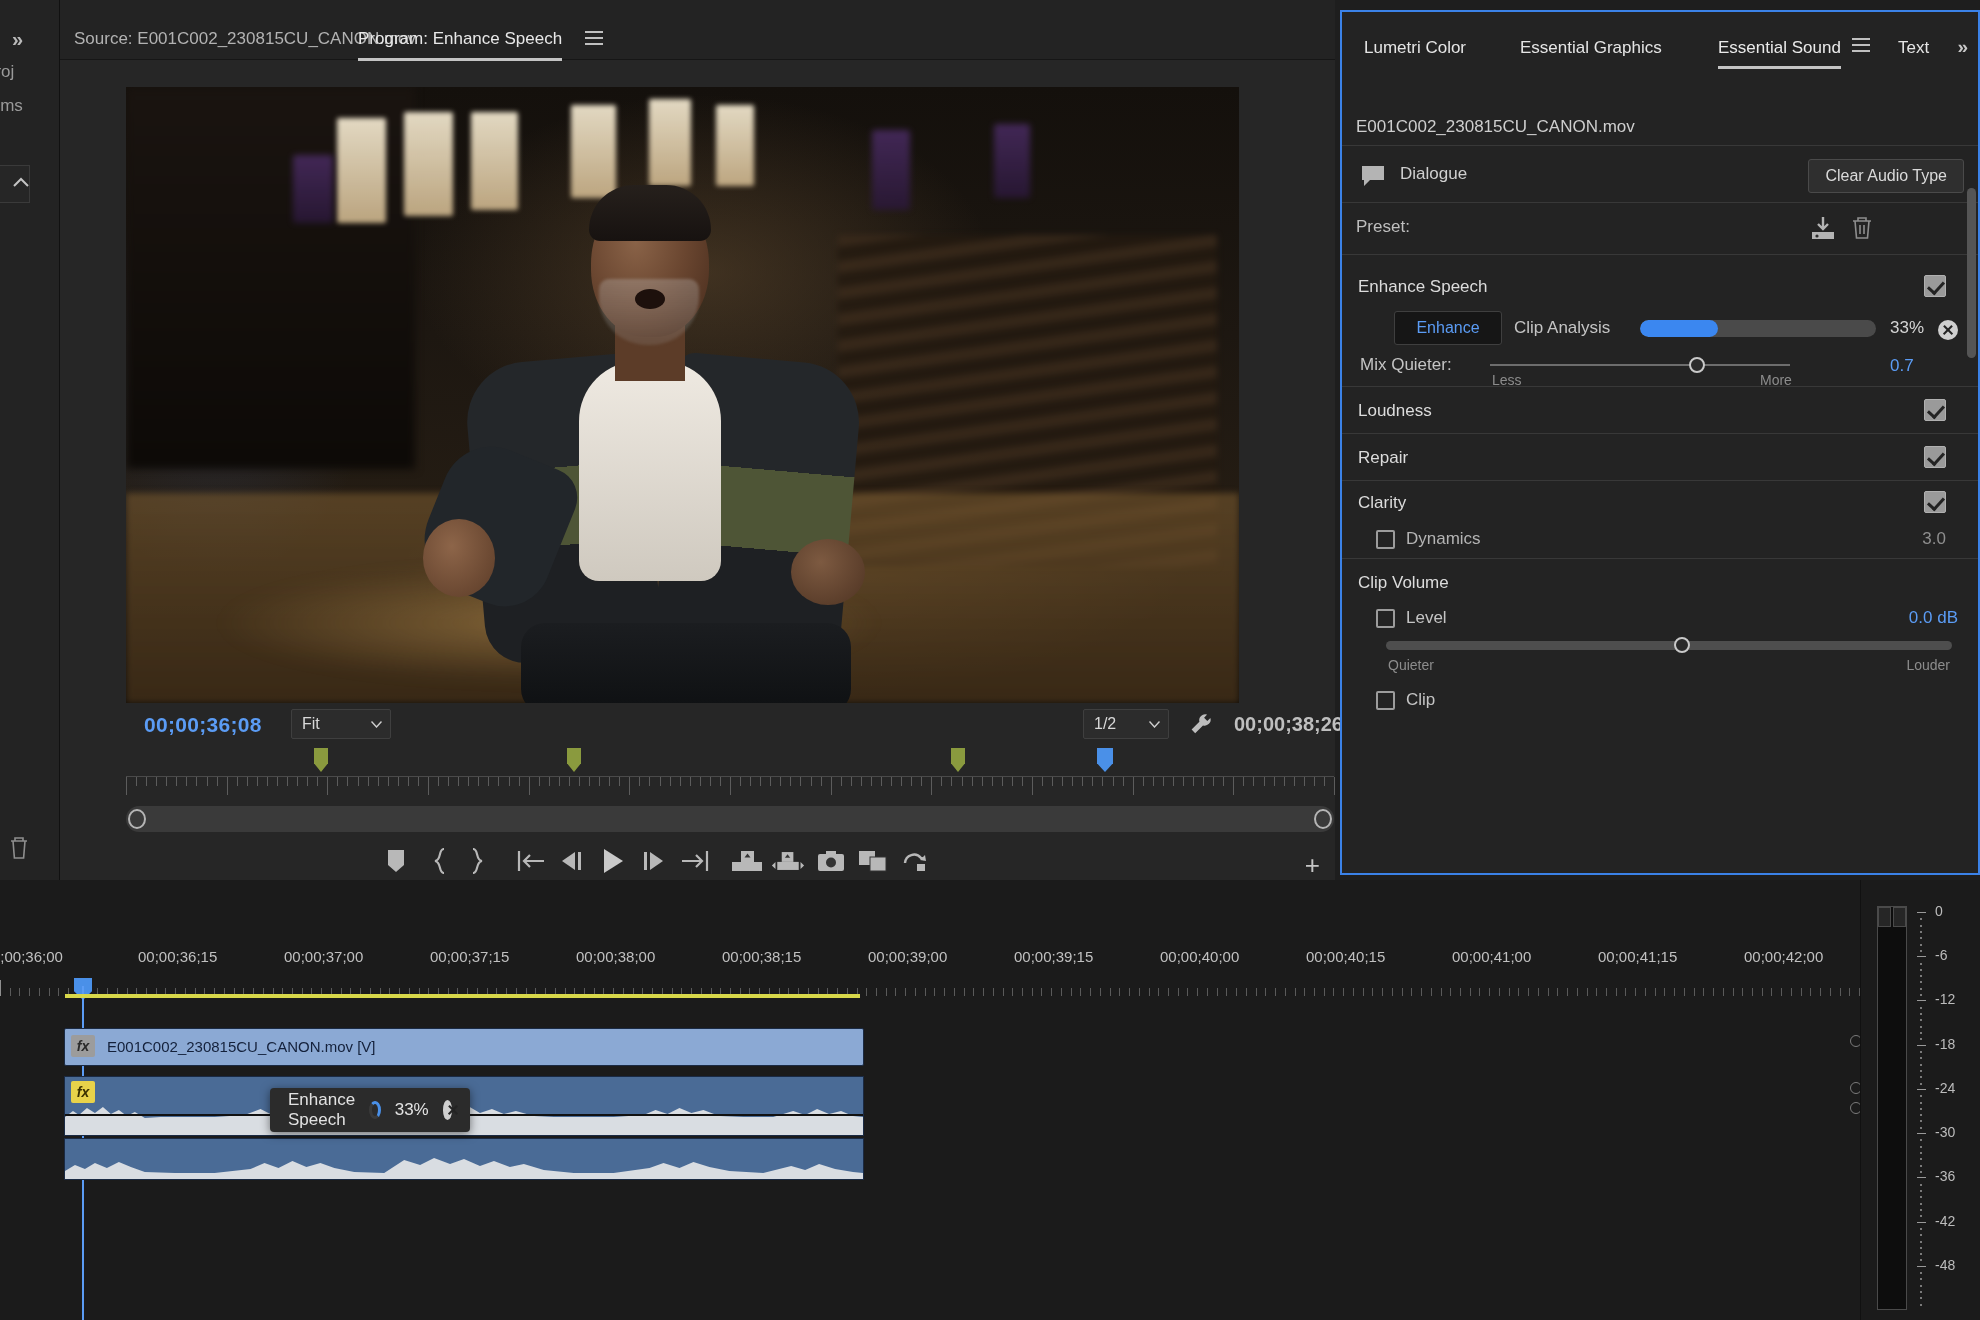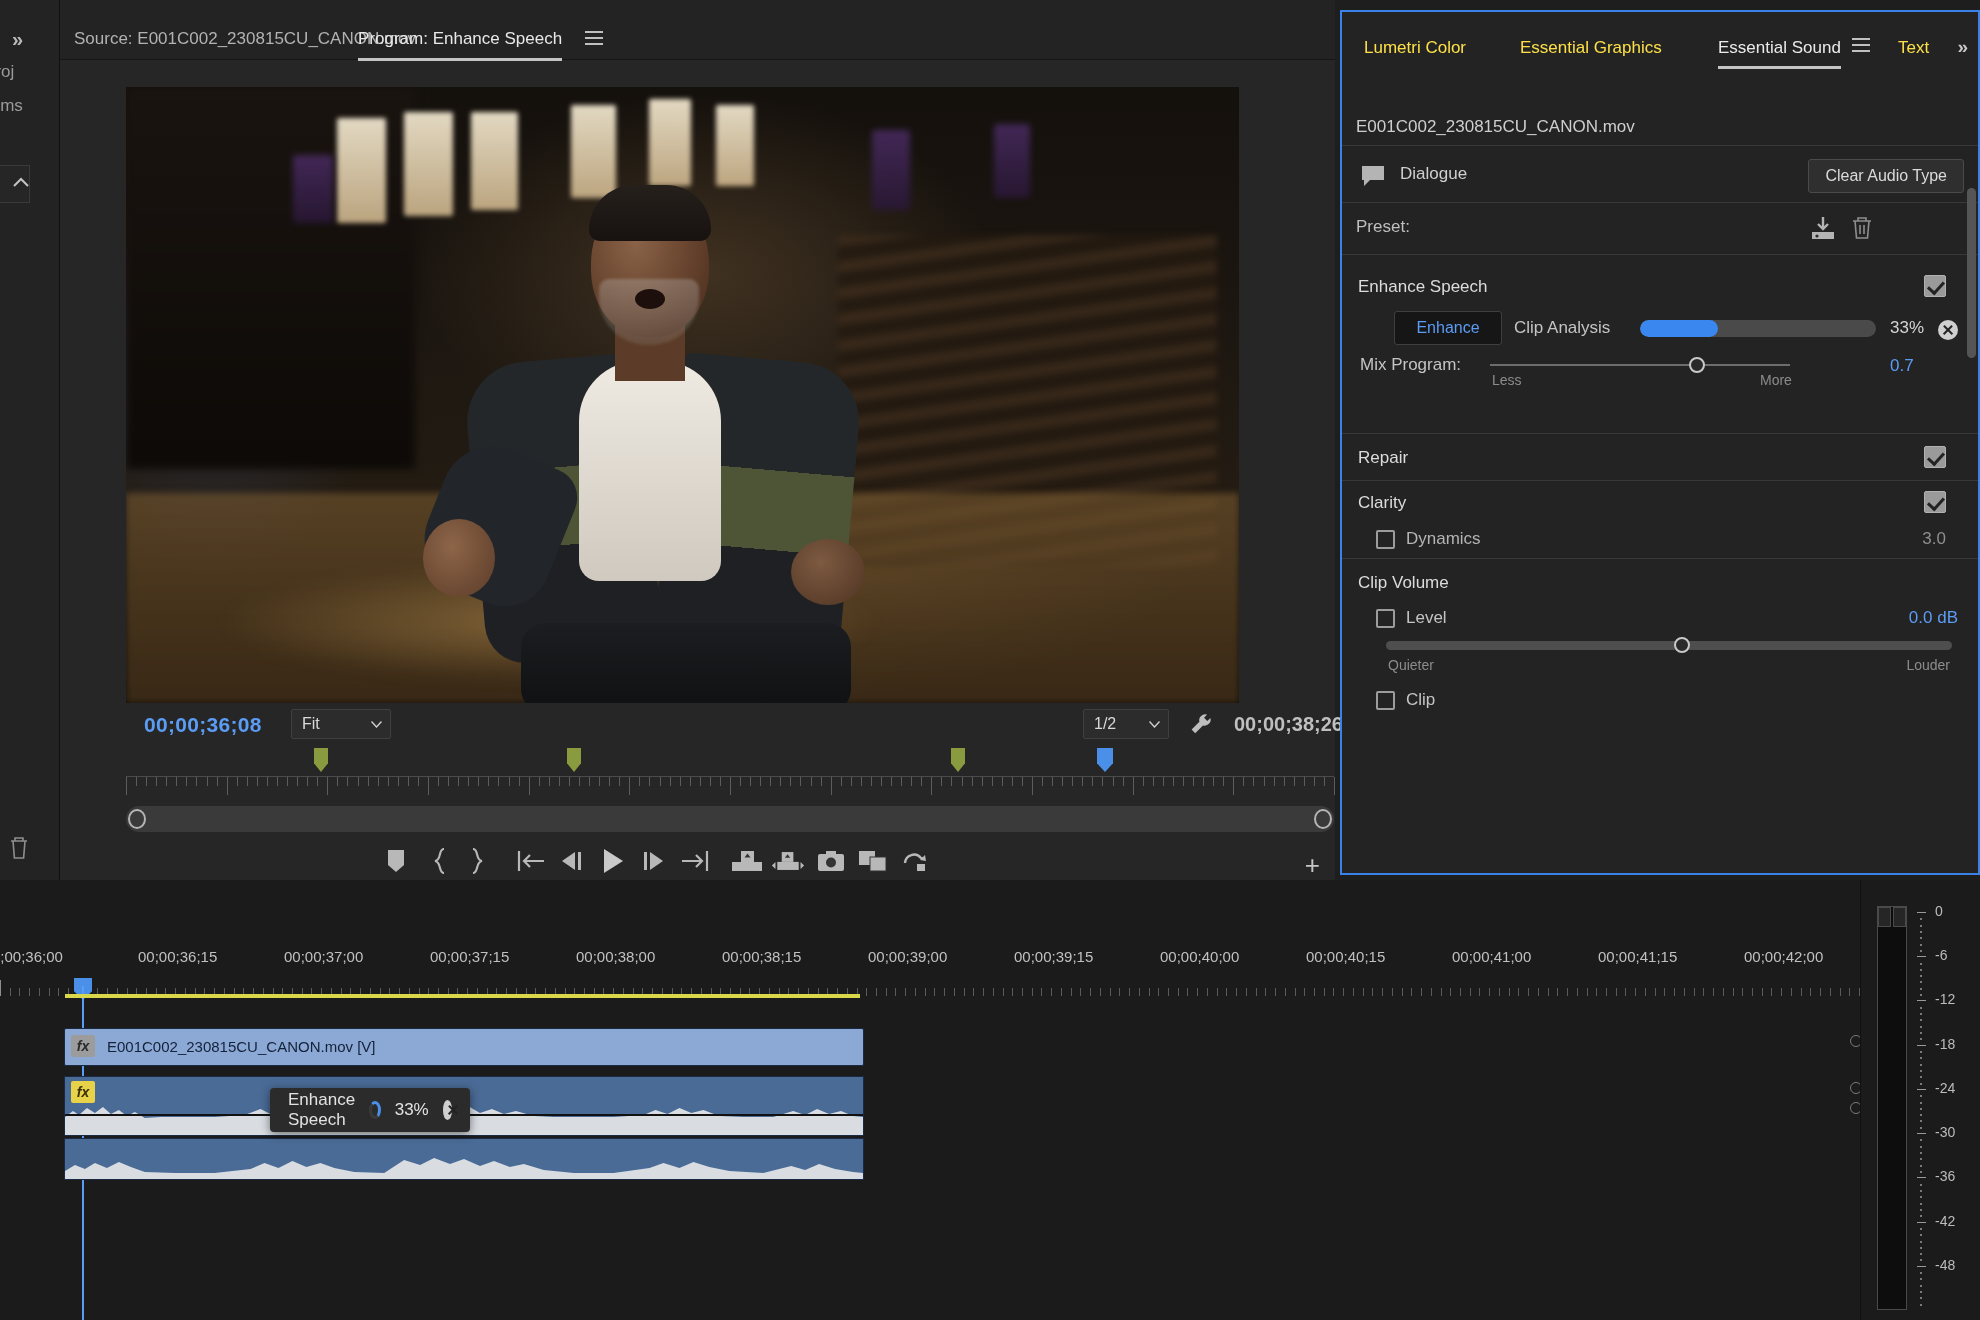--- a/index.html
+++ b/index.html
@@ -103,21 +103,21 @@
   .scrub { position:absolute; left:66px; top:806px; width:1208px; height:26px; background:#3a3a3a; border-radius:13px; }
   .scrub .h { position:absolute; top:3px; width:18px; height:20px; border:2px solid #b5b5b5; border-radius:50%; background:#3a3a3a; }
 
   .transport { position:absolute; left:66px; top:840px; width:1208px; height:46px; }
   .tbtn { position:absolute; top:4px; width:34px; height:34px; display:flex; align-items:center; justify-content:center; cursor:pointer; }
   .plusbtn { position:absolute; right:14px; top:10px; color:#c6c6c6; font-size:26px; }
 
   
   .es-panel { position:absolute; left:1340px; top:10px; width:640px; height:865px; background:#232323; border:2px solid #3b82e8; }
   .es-tabbar { position:absolute; left:0; top:0; width:100%; height:50px; }
-  .es-tab { position:absolute; top:26px; font-size:17px; color:#fde047; white-space:nowrap; }
+  .es-tab { position:absolute; top:26px; font-size:17px; color:#e5e5e5; white-space:nowrap; }
   .es-tab.active { color:#eaeaea; }
   .es-tab.active::after { content:""; position:absolute; left:0; right:0; bottom:-11px; height:3px; background:#c4c4c4; }
   .es-more { position:absolute; right:10px; top:24px; color:#c8c8c8; font-size:19px; font-weight:bold; }
 
   .es-sub { position:absolute; left:0; top:55px; width:100%; height:42px; border-bottom:1px solid #383838; }
   .es-subtab { position:absolute; top:9px; font-size:17px; color:#b0b0b0; }
   .es-subtab.active { color:#ededed; }
   .es-subtab.active::after { content:""; position:absolute; left:-1px; right:-1px; bottom:-7px; height:3px; background:#c8c8c8; }
 
   .es-filename { position:absolute; left:14px; top:105px; font-size:17px; color:#cecece; }
@@ -545,28 +545,32 @@
       <div class="enh-btn" style="left:52px; top:56px">
         <span>Enhance</span>
       </div>
       <div style="position:absolute; left:172px; top:63px; font-size:17px; color:#c4c4c4;">Clip Analysis</div>
       <div class="progtrack" id="espProg" style="left:298px; top:65px; width:236px;">
         <div class="progfill" id="espFill" style="width: 33%;"></div>
       </div>
       <div style="position:absolute; left:548px; top:63px; font-size:17px; color:#d4d4d4;">33%</div>
       <div class="xbtn" style="left:596px; top:65px"></div>
 
-      <div style="position:absolute; left:18px; top:100px; font-size:17px; color:#c4c4c4;">Mix Program:</div>
+      <div style="position:absolute; left:18px; top:100px; font-size:17px; color:#c4c4c4;">Mix Quieter:</div>
       <div class="sl-track" style="left:148px; top:109px; width:300px;"></div>
       <div class="sl-knob" id="mixKnob" style="top: 102px; left: 347px;"></div>
       <div class="sl-end" style="left:150px; top:117px">Less</div>
       <div class="sl-end" style="left:418px; top:117px">More</div>
       <div class="val-blue" style="left:548px; top:101px">0.7</div>
     </div>
 
+    <div class="sec" style="top:374px; height:47px;">
+      <div class="sec-title" style="top:14px">Loudness</div>
+      <div class="cb checked" style="right:32px; top:12px"></div>
+    </div>
 
     <div class="sec" style="top:421px; height:47px;">
       <div class="sec-title" style="top:14px">Repair</div>
       <div class="cb checked" style="right:32px; top:12px"></div>
     </div>
 
     <div class="sec" style="top:468px; height:78px;">
       <div class="sec-title" style="top:12px">Clarity</div>
       <div class="cb checked" style="right:32px; top:10px"></div>
       <div class="cb unchecked" style="left:34px; top:49px; width:19px; height:19px;"></div>

